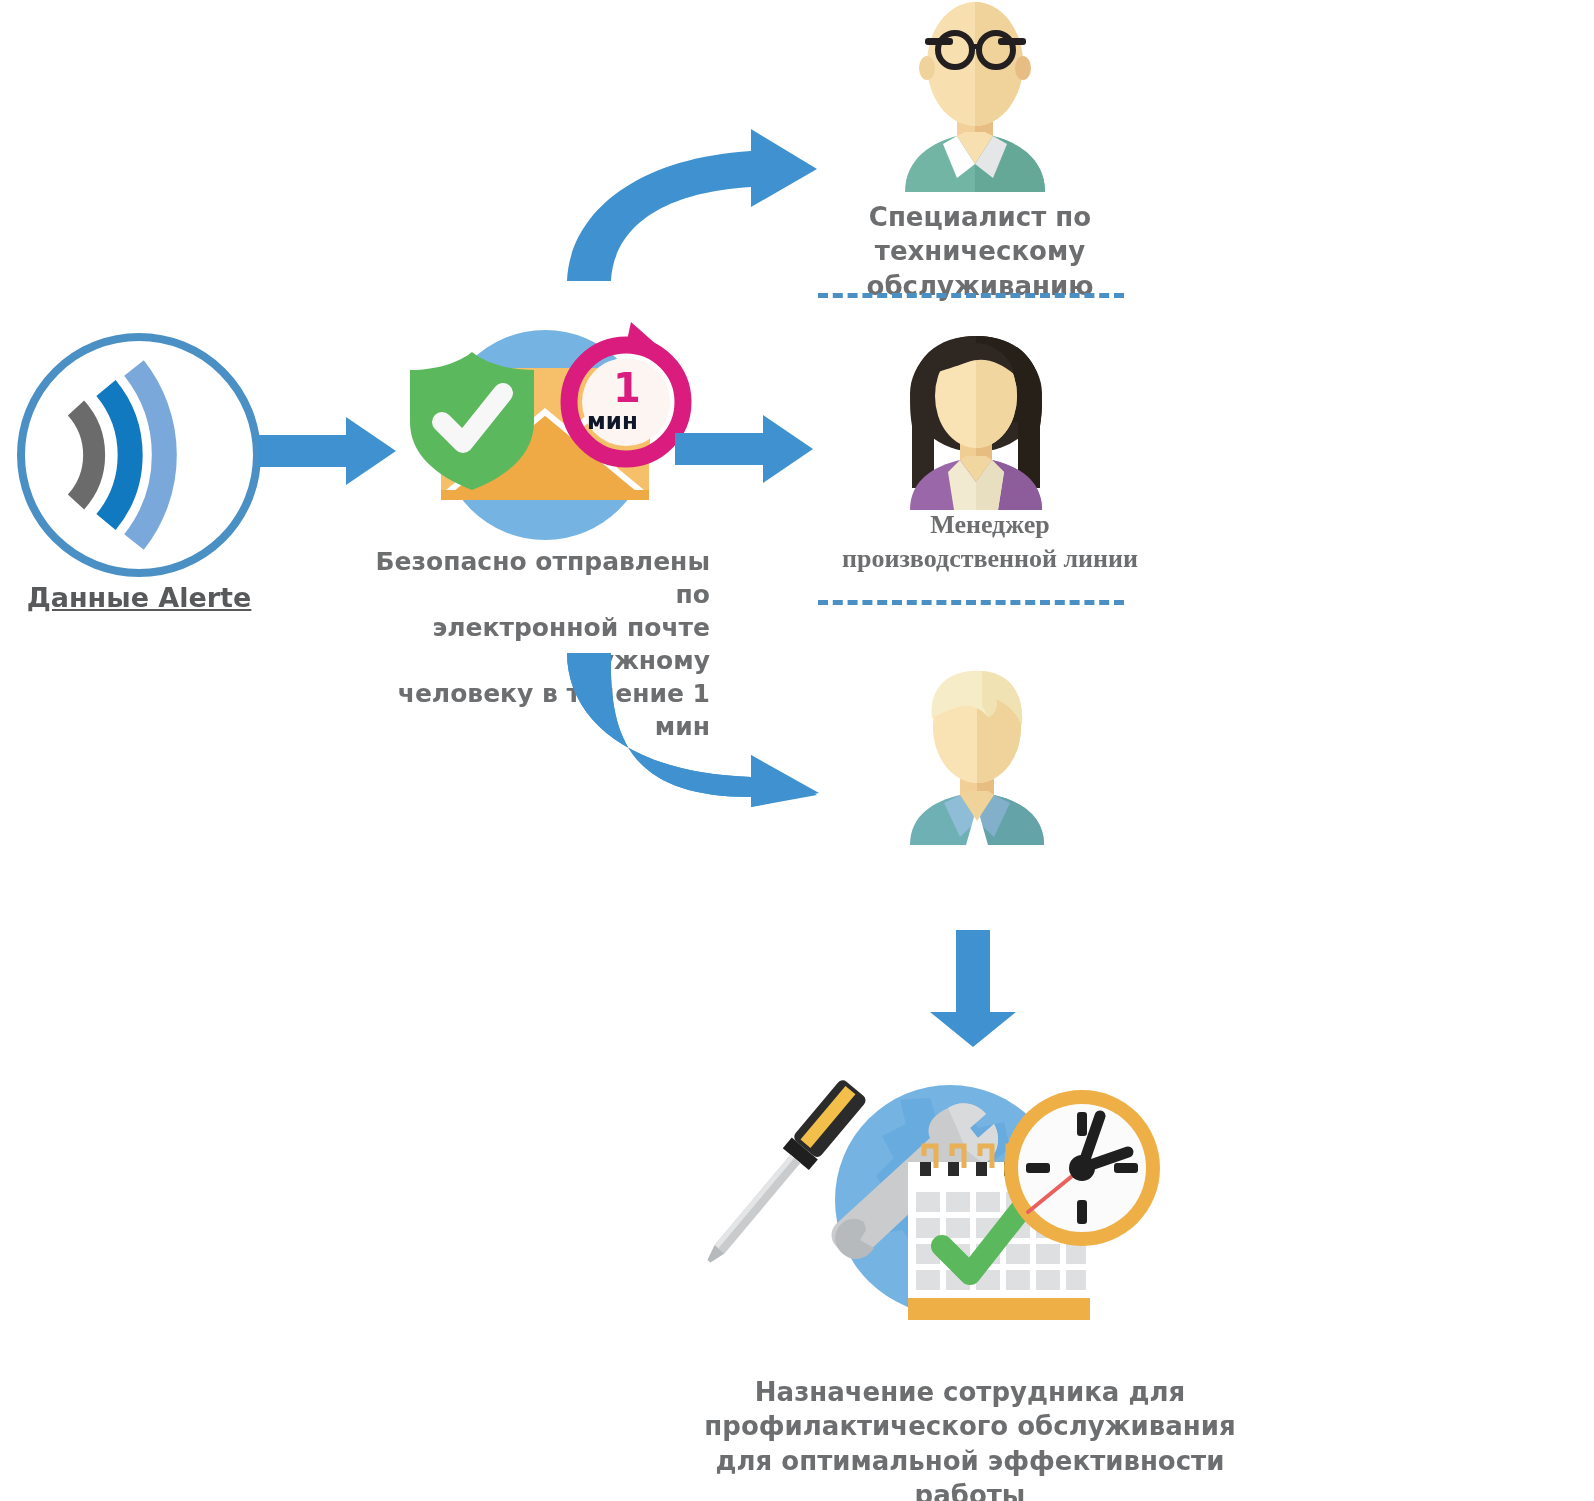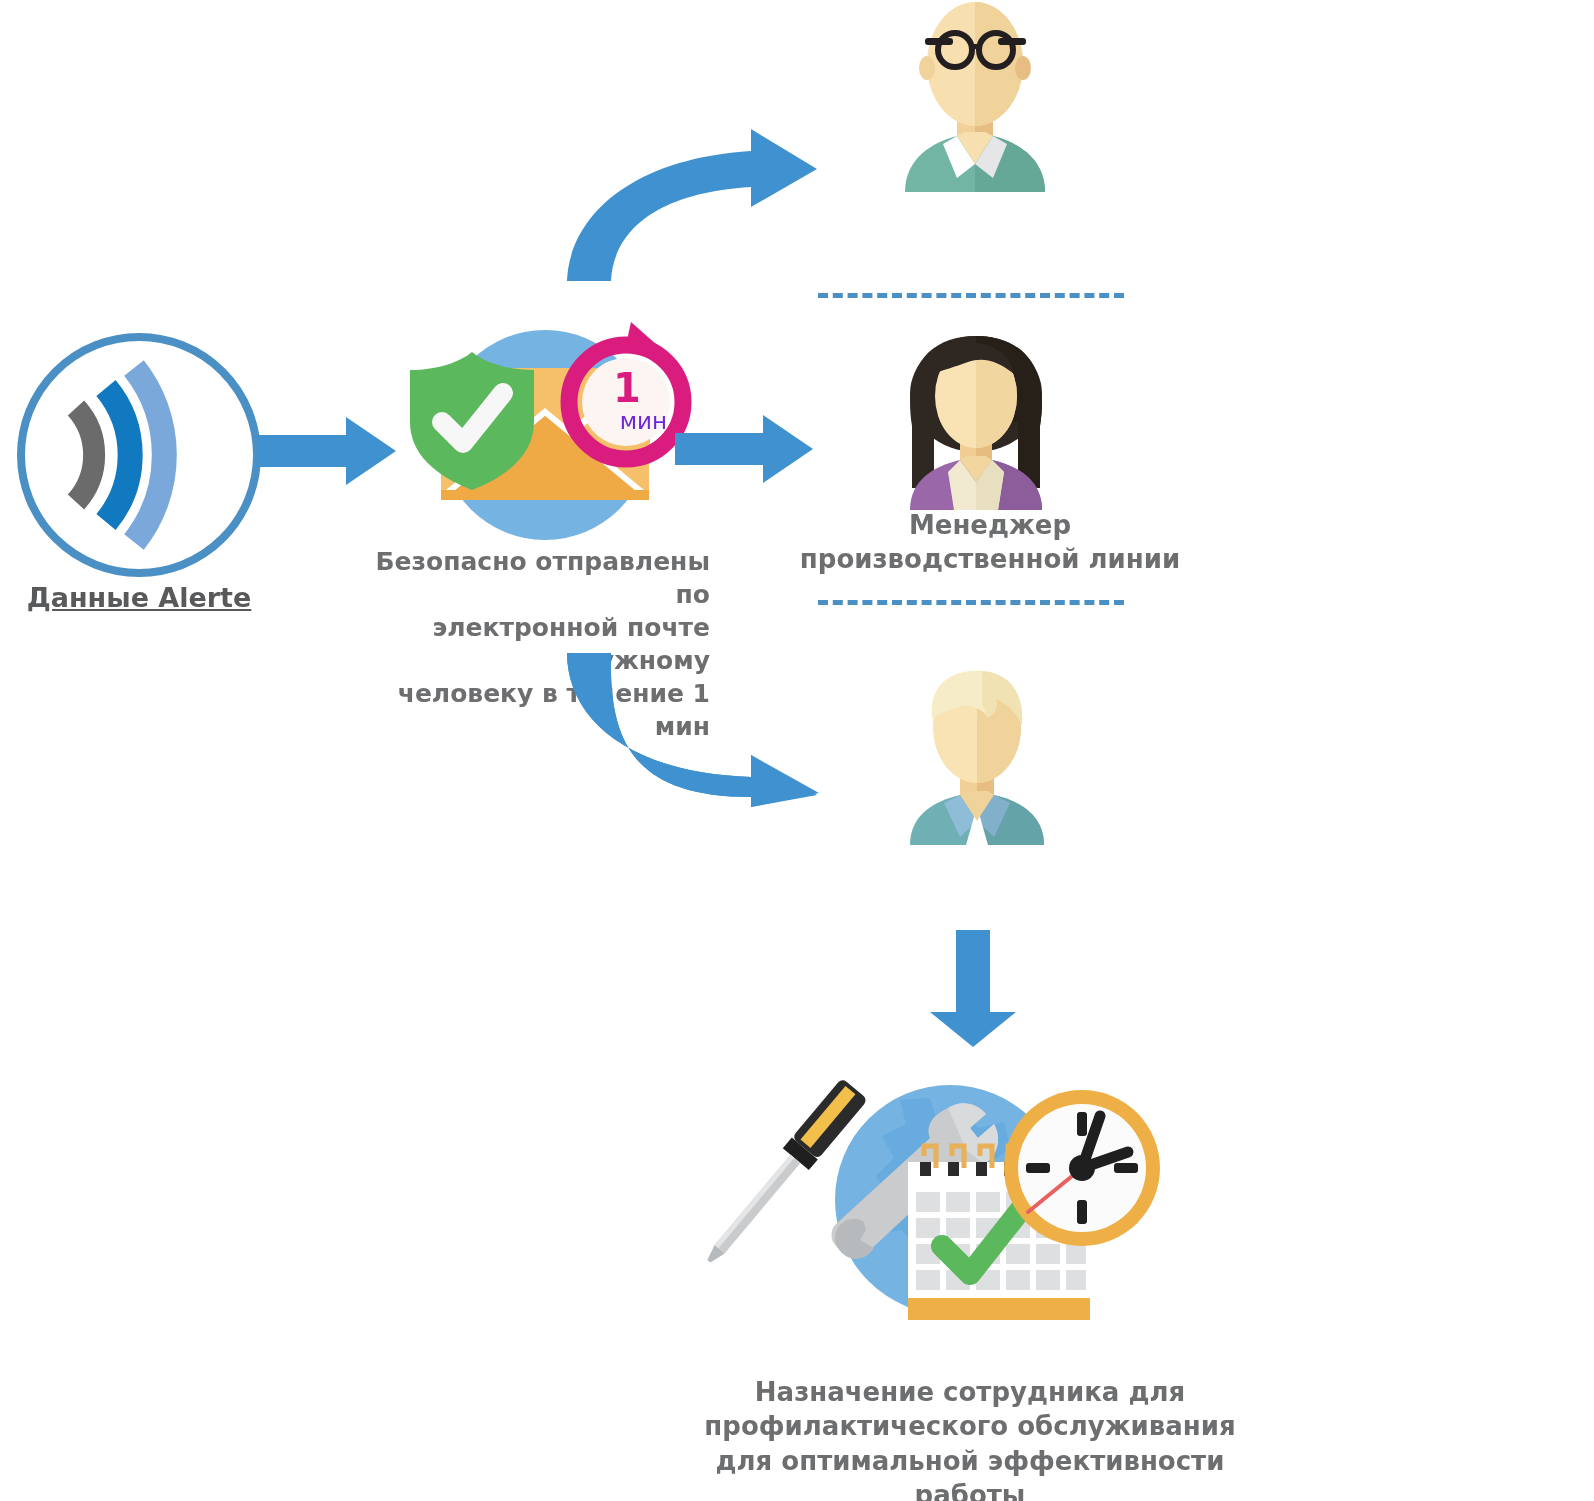--- a/index.html
+++ b/index.html
@@ -100,22 +100,22 @@
       </g>
 
       <g>
         <circle cx="231" cy="72" r="57" fill="none" stroke="#da1c7e" stroke-width="17"></circle>
         <circle cx="231" cy="72" r="44" fill="#fdf5f2"></circle>
         <path d="M 231 15 L 262 15 L 236 -8 Z" fill="#da1c7e"></path>
       </g>
     </svg>
     <div style="position:absolute; left:192px; top:38px; width:80px; text-align:center;
                 color:#da1c7e; font-weight:bold; font-size:40px; line-height:1;">1</div>
-    <div style="position:absolute; left:192px; top:80px; width:80px; text-align:right;
-                color:#6d28d9; font-weight:normal; font-size:23px; line-height:1;">мин</div>
+    <div style="position:absolute; left:192px; top:80px; width:80px; text-align:left;
+                color:#0f172a; font-weight:bold; font-size:23px; line-height:1;">мин</div>
   </div>
 
   <div class="caption small" style="left:350px; top:545px; width:360px;">Безопасно отправлены по
 электронной почте нужному
 человеку в течение 1 мин</div>
 
   <div class="node" style="left:555px; top:125px;">
     <svg width="265" height="160" viewBox="0 0 265 160">
       <path d="M 12 156
                C 14 96 70 34 196 26
@@ -149,20 +149,22 @@
 
       <path d="M 20 190 C 20 156 48 140 72 134 L 108 134 C 132 140 160 156 160 190 Z" fill="#72b5a4"></path>
       <path d="M 90 134 L 108 134 C 132 140 160 156 160 190 L 90 190 Z" fill="#66a897"></path>
 
       <path d="M 72 134 L 90 162 L 72 176 L 58 142 Z" fill="#ffffff"></path>
       <path d="M 108 134 L 90 162 L 108 176 L 122 142 Z" fill="#e4e6e7"></path>
       <path d="M 72 134 L 90 162 L 108 134 L 100 130 L 80 130 Z" fill="#f7dfb0"></path>
     </svg>
   </div>
 
+  <div class="caption person" style="left:770px; top:200px; width:420px;">Специалист по
+техническому обслуживанию</div>
 
   <div class="dashline" style="left:818px; top:293px; width:306px;"></div>
 
   <div class="node" style="left:675px; top:413px;">
     <svg width="140" height="72" viewBox="0 0 140 72">
       <path d="M 0 20 L 88 20 L 88 2 L 138 36 L 88 70 L 88 52 L 0 52 Z" fill="#3f92cf"></path>
     </svg>
   </div>
 
   <div class="node" style="left:888px; top:330px;">
@@ -183,21 +185,21 @@
 
       <path d="M 22 180 C 22 150 46 136 72 130 L 104 130 C 130 136 154 150 154 180 Z" fill="#9a67a8"></path>
       <path d="M 88 130 L 104 130 C 130 136 154 150 154 180 L 88 180 Z" fill="#8c5c9b"></path>
 
       <path d="M 72 130 L 88 152 L 104 130 L 116 142 L 110 180 L 66 180 L 60 142 Z" fill="#f2ead0"></path>
       <path d="M 88 152 L 104 130 L 116 142 L 110 180 L 88 180 Z" fill="#e8dec0"></path>
       <path d="M 72 130 L 88 152 L 104 130 L 98 126 L 78 126 Z" fill="#f2d6a0"></path>
     </svg>
   </div>
 
-  <div class="caption person" style="left:780px; top:508px; width:420px;">Менеджер
+  <div class="caption person" style="left:780px; top:508px; width:420px;font-family:Liberation Serif, serif;">Менеджер
 производственной линии</div>
 
   <div class="dashline" style="left:818px; top:600px; width:306px;"></div>
 
   <div class="node" style="left:555px; top:645px;">
     <svg width="265" height="165" viewBox="0 0 265 165">
       <path d="M 12 8
                C 12 74 74 128 196 132
                L 196 110
                L 262 150

